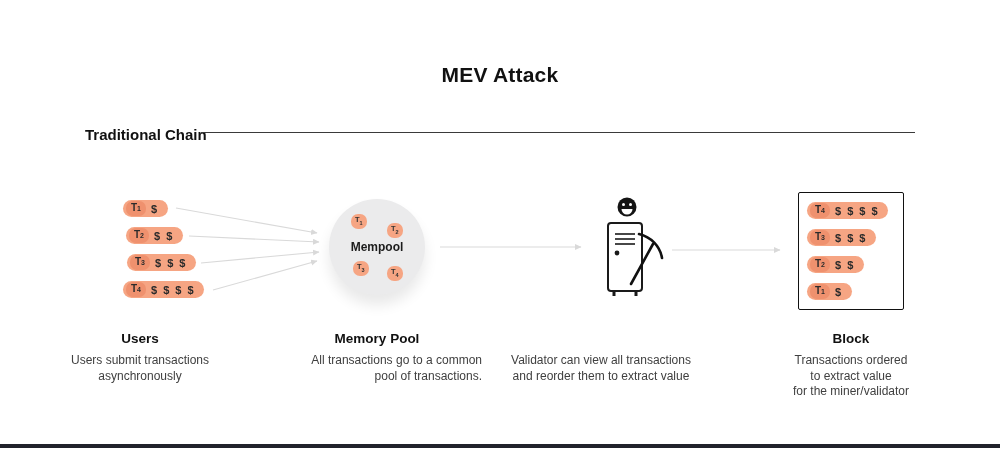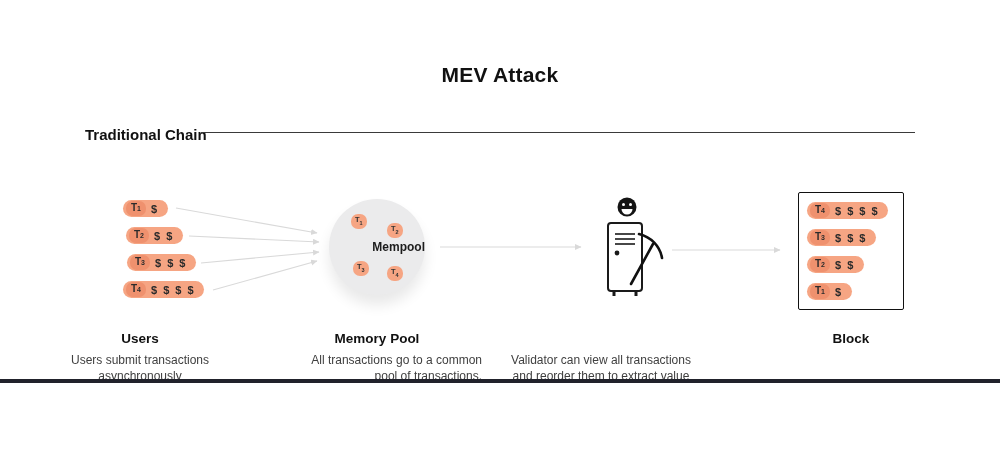--- a/index.html
+++ b/index.html
@@ -1,18 +1,18 @@
 <!DOCTYPE html>
 <html style="--pill: #f6a583; --pill-badge: #ef916e; --arrow: #d9d9d9; --mempool: #ebebec; --line: #3a3a3a; --bottom-bar: #21222b;"><head>
 <meta charset="utf-8">
 <style>
   * { margin:0; padding:0; box-sizing:border-box; }
   html,body { background:#ffffff; }
   .canvas {
-    position:relative; width:1000px; height:383px; background:#fff;
+    position:relative; width:1000px; height:448px; background:#fff;
     font-family:"Liberation Sans", sans-serif; color:#111; overflow:hidden;
   }
   .abs { position:absolute; }
   .title { top:63px; left:0; right:0; text-align:center; font-size:21px; font-weight:700; letter-spacing:.2px; }
   .section-label { top:126px; left:85px; font-size:15px; font-weight:700; }
   .section-line { top:132px; left:201px; width:714px; height:1px; background:var(--line,#3a3a3a); }
 
   .pill {
     display:flex; align-items:center; gap:5px; height:17px;
     padding:0 9px 0 3px; border-radius:9px; background:var(--pill,#f6a583); width:max-content;
@@ -21,21 +21,21 @@
     display:inline-flex; align-items:baseline; background:var(--pill-badge,#ef916e);
     border-radius:7px; padding:2px 5px 3px; font-size:10px; font-weight:700; color:#2b2b2b; line-height:1;
   }
   .pill-id sub { font-size:7px; font-weight:700; }
   .pill-value { font-size:11px; font-weight:700; color:#2b2b2b; letter-spacing:1.5px; white-space:nowrap; }
 
   .mempool-circle {
     left:329px; top:199px; width:96px; height:96px; border-radius:50%;
     background:var(--mempool,#ebebec); box-shadow:0 10px 14px rgba(0,0,0,.09);
   }
-  .mempool-label { position:absolute; left:0; right:0; top:41px; text-align:right; font-size:12px; font-weight:700; color:#1c1c1c; }
+  .mempool-label { position:absolute; left:0; right:0; top:41px; text-align:center; font-size:12px; font-weight:700; color:#1c1c1c; }
   .mini-pill {
     position:absolute; background:var(--pill,#f6a583); border-radius:7px;
     font-size:7.5px; font-weight:700; padding:2px 4px 3px; color:#333; line-height:1;
   }
   .mini-pill sub { font-size:5.5px; }
 
   .block-box { left:798px; top:192px; width:106px; height:118px; border:1.5px solid #111; border-radius:2px; background:#fff; }
 
   .col-heading { font-size:13.5px; font-weight:700; text-align:center; top:331px; width:170px; }
   .col-desc { font-size:12px; line-height:15.5px; text-align:center; top:353px; white-space:pre-line; color:#404040; }
@@ -171,15 +171,18 @@
   <div class="abs col-heading" style="left:55px;">Users</div>
   <div class="abs col-heading" style="left:292px;">Memory Pool</div>
   <div class="abs col-heading" style="left:766px;">Block</div>
 
   <div class="abs col-desc" style="left:40px;  width:200px;">Users submit transactions
 asynchronously</div>
   <div class="abs col-desc" style="left:272px; width:210px;text-align:right;">All transactions go to a common
 pool of transactions.</div>
   <div class="abs col-desc" style="left:486px; width:230px;">Validator can view all transactions
 and reorder them to extract value</div>
+  <div class="abs col-desc" style="left:766px; width:170px;">Transactions ordered
+to extract value
+for the miner/validator</div>
 
   <div class="abs bottom-bar"></div>
 </div>
 
 </body></html>

